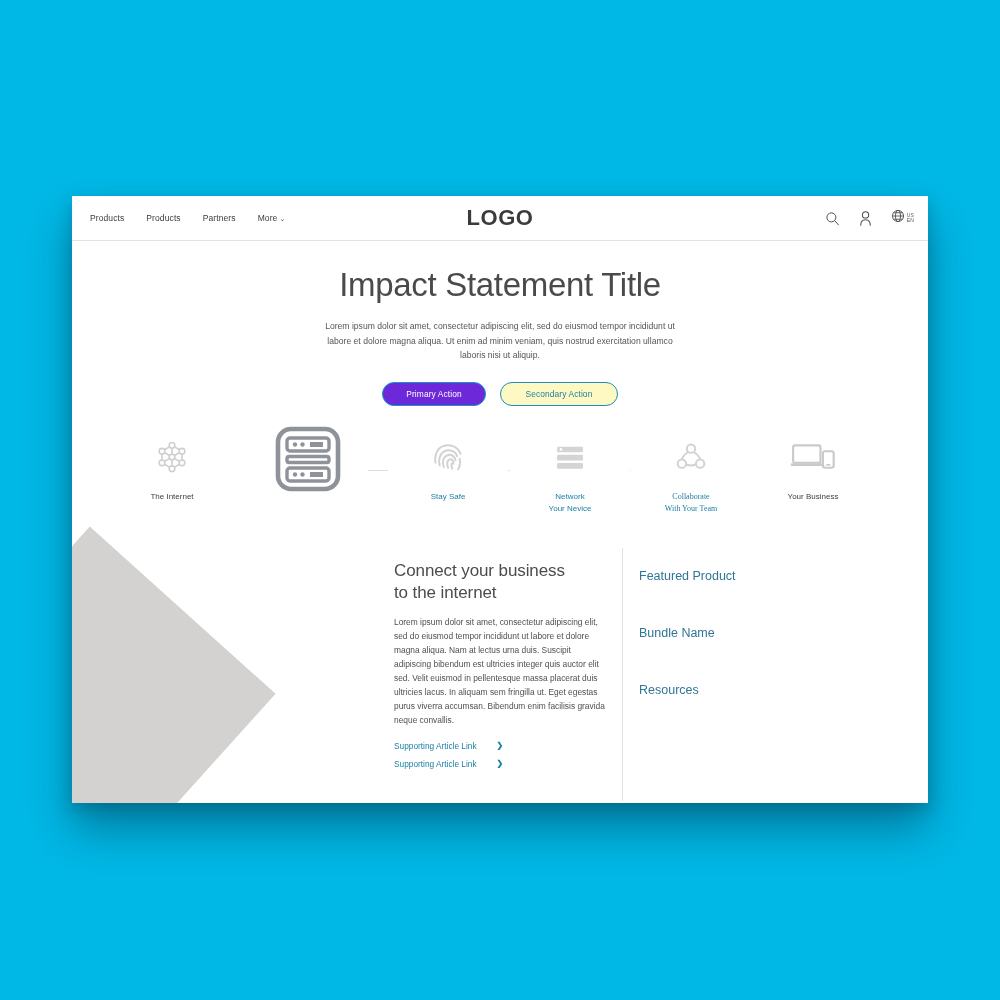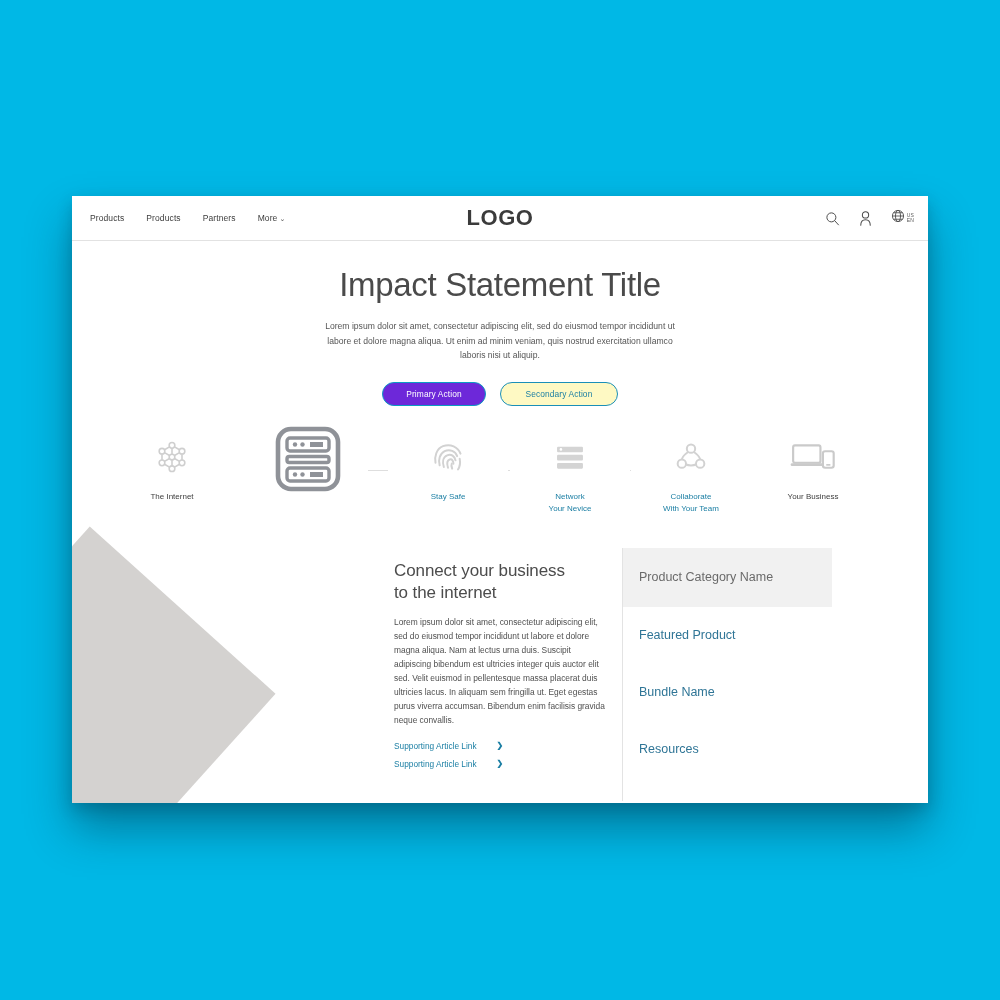--- a/index.html
+++ b/index.html
@@ -389,21 +389,21 @@
           <rect x="7" y="19.5" width="30" height="6.5" rx="1.2" fill="#d4d4d4"></rect>
           <rect x="7" y="29" width="30" height="6.5" rx="1.2" fill="#d4d4d4"></rect>
         </svg>
       </div>
       <div class="journey-label link">
         <span>Network</span><br>
         <span>Your Nevice</span>
       </div>
     </div>
 
-    <div class="journey-step" style="left:559px;">
+    <div class="journey-step" style="left:559px;font-family:Liberation Serif, serif;">
       <div class="journey-art">
         <svg width="40" height="40" viewBox="0 0 48 48" fill="none" stroke="#d2d2d2" stroke-width="2.4">
           <circle cx="24" cy="14" r="5"></circle>
           <circle cx="13" cy="32" r="5"></circle>
           <circle cx="35" cy="32" r="5"></circle>
           <path d="M20.5 18 C16 21 13.5 25 13 27"></path>
           <path d="M27.5 18 C32 21 34.5 25 35 27"></path>
           <path d="M18 33 C21 34.5 27 34.5 30 33"></path>
         </svg>
       </div>
@@ -444,20 +444,19 @@
         <a class="article-link">
           <span>Supporting Article Link</span>
           <span class="chev">❯</span>
         </a>
       </div>
     </div>
 
     <div id="panel-divider"></div>
 
     <div id="category-panel">
-      <div id="category-header">Product Category Name</div>
       <div class="category-item">Featured Product</div>
       <div class="category-item">Bundle Name</div>
       <div class="category-item">Resources</div>
     </div>
   </section>
 
 </div>
 
 </body></html>

